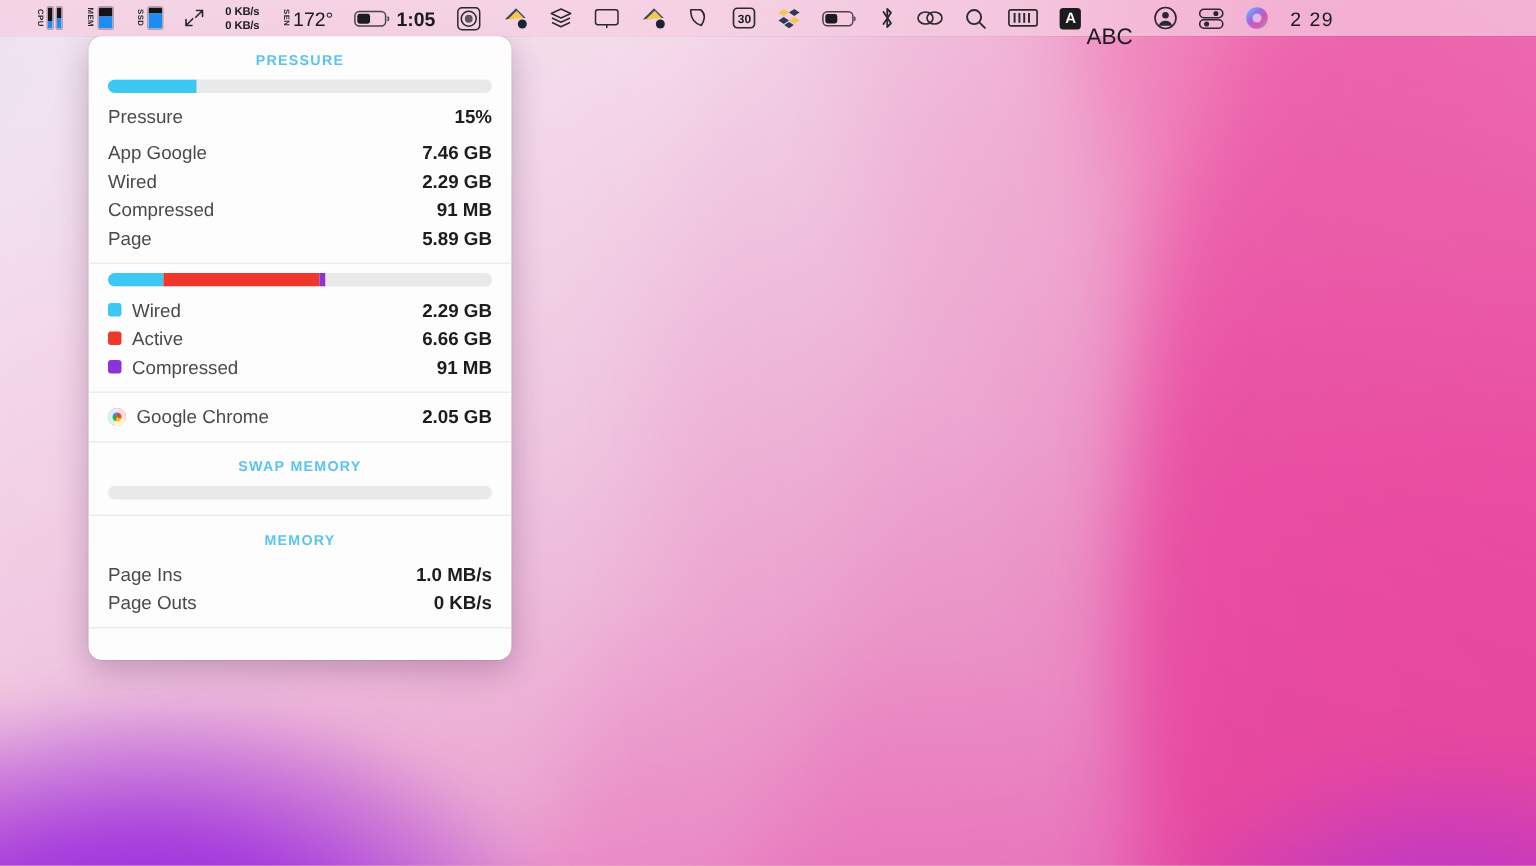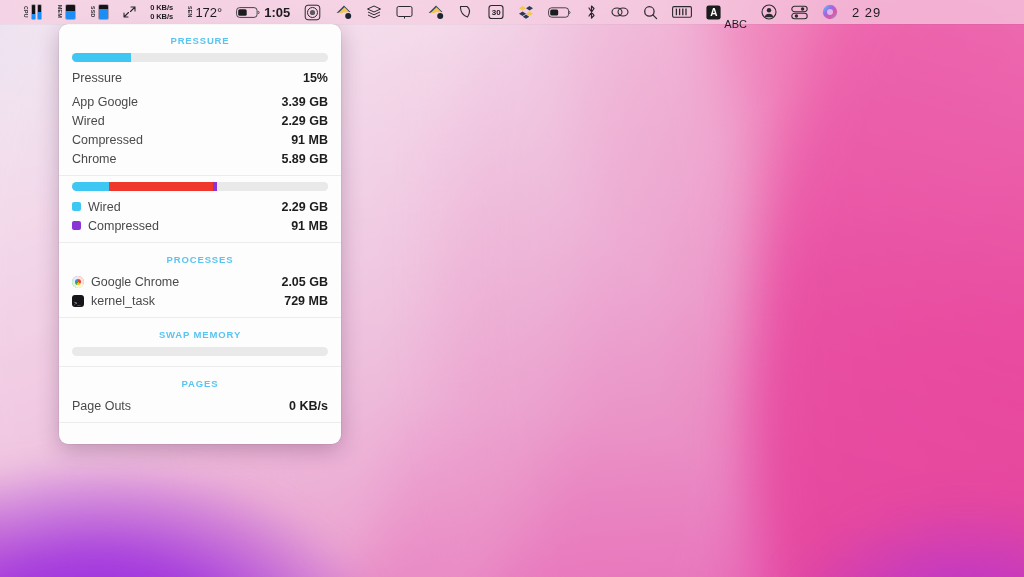--- a/index.html
+++ b/index.html
@@ -79,21 +79,21 @@
     display:flex; flex-direction:column; border:.5px solid rgba(0,0,0,.25); }
   .gauge .gtop { background:#141418; }
   .gauge .gbot { background:#1b8df5; }
   .gauge-split { display:flex; width:11px; height:16px; gap:1px; }
   .gauge-split .col { flex:1; border-radius:1.5px; overflow:hidden;
     display:flex; flex-direction:column; border:.5px solid rgba(0,0,0,.25); }
 
   .mb-net { font-size:7.5px; font-weight:600; line-height:9px; letter-spacing:-.1px; }
   .mb-temp { font-size:13px; font-weight:400; }
   .mb-clock { font-size:13px; font-weight:700; }
-  .mb-abc { font-size:11px;margin-top:24px; }
+  .mb-abc { font-size:15px;margin-top:24px; }
   .mb-time2 { font-size:13px; letter-spacing:1px; }
 
   .icn { display:inline-flex; align-items:center; justify-content:center; }
 
   
   #panel {
     position:absolute; left:59px; top:24px; width:282px;
     background:#fdfdfd;
     border-radius:9px;
     box-shadow:0 6px 22px rgba(60,20,60,.28), 0 0 0 .5px rgba(0,0,0,.09);
@@ -408,32 +408,32 @@
     <div class="bar">
       <div class="seg" style="width:23%;background:#3fc7f4"></div>
     </div>
     <div class="row">
       <span class="lbl">Pressure</span>
       <span class="val">15%</span>
     </div>
     <div class="pgap"></div>
     <div class="row">
       <span class="lbl">App Google</span>
-      <span class="val">3.39 GB</span>
+      <span class="val">7.46 GB</span>
     </div>
     <div class="row">
       <span class="lbl">Wired</span>
       <span class="val">2.29 GB</span>
     </div>
     <div class="row">
       <span class="lbl">Compressed</span>
       <span class="val">91 MB</span>
     </div>
     <div class="row">
-      <span class="lbl">Chrome</span>
+      <span class="lbl">Page</span>
       <span class="val">5.89 GB</span>
     </div>
   </div>
 
   <div class="divider"></div>
 
   <div class="section">
     <div class="bar">
       <div class="seg" style="width:14.5%;background:#3fc7f4"></div>
       <div class="seg" style="width:40.5%;background:#f0372c"></div>
@@ -442,69 +442,70 @@
     </div>
     <div class="row">
       <span class="lbl">
         <span class="swatch" style="background:#3fc7f4"></span>
         <span>Wired</span>
       </span>
       <span class="val">2.29 GB</span>
     </div>
     <div class="row">
       <span class="lbl">
+        <span class="swatch" style="background:#f0372c"></span>
+        <span>Active</span>
+      </span>
+      <span class="val">6.66 GB</span>
+    </div>
+    <div class="row">
+      <span class="lbl">
         <span class="swatch" style="background:#8a34d6"></span>
         <span>Compressed</span>
       </span>
       <span class="val">91 MB</span>
     </div>
   </div>
 
   <div class="divider"></div>
 
   <div class="section">
-    <div class="sect-title">PROCESSES</div>
 
     <div class="row">
       <span class="lbl">
         <span class="proc-icon" style="border-radius:50%;
           background:conic-gradient(#e94335 0deg 110deg,#fbbc05 110deg 200deg,#34a853 200deg 290deg,#4285f4 290deg 360deg);
           box-shadow:inset 0 0 0 3px rgba(255,255,255,.85)"></span>
         <span>Google Chrome</span>
       </span>
       <span class="val">2.05 GB</span>
     </div>
 
-    <div class="row">
-      <span class="lbl">
-        <span class="proc-icon" style="background:#15151a;position:relative">
-          <span style="position:absolute;left:2px;top:1.5px;color:#dcdcdc;font-size:5.5px;font-family:'Liberation Mono',monospace;">&gt;_</span>
-        </span>
-        <span>kernel_task</span>
-      </span>
-      <span class="val">729 MB</span>
-    </div>
 
 
 
   </div>
 
   <div class="divider"></div>
 
   <div class="section">
     <div class="sect-title">SWAP MEMORY</div>
     <div class="bar" style="margin-bottom:3px">
       <div class="seg" style="width:0%;background:#3fc7f4"></div>
     </div>
   </div>
 
   <div class="divider"></div>
 
   <div class="section">
-    <div class="sect-title">PAGES</div>
+    <div class="sect-title">MEMORY</div>
+    <div class="row">
+      <span class="lbl">Page Ins</span>
+      <span class="val">1.0 MB/s</span>
+    </div>
     <div class="row">
       <span class="lbl">Page Outs</span>
       <span class="val">0 KB/s</span>
     </div>
   </div>
 
   <div class="divider"></div>
 
   <div class="toolbar">
 

